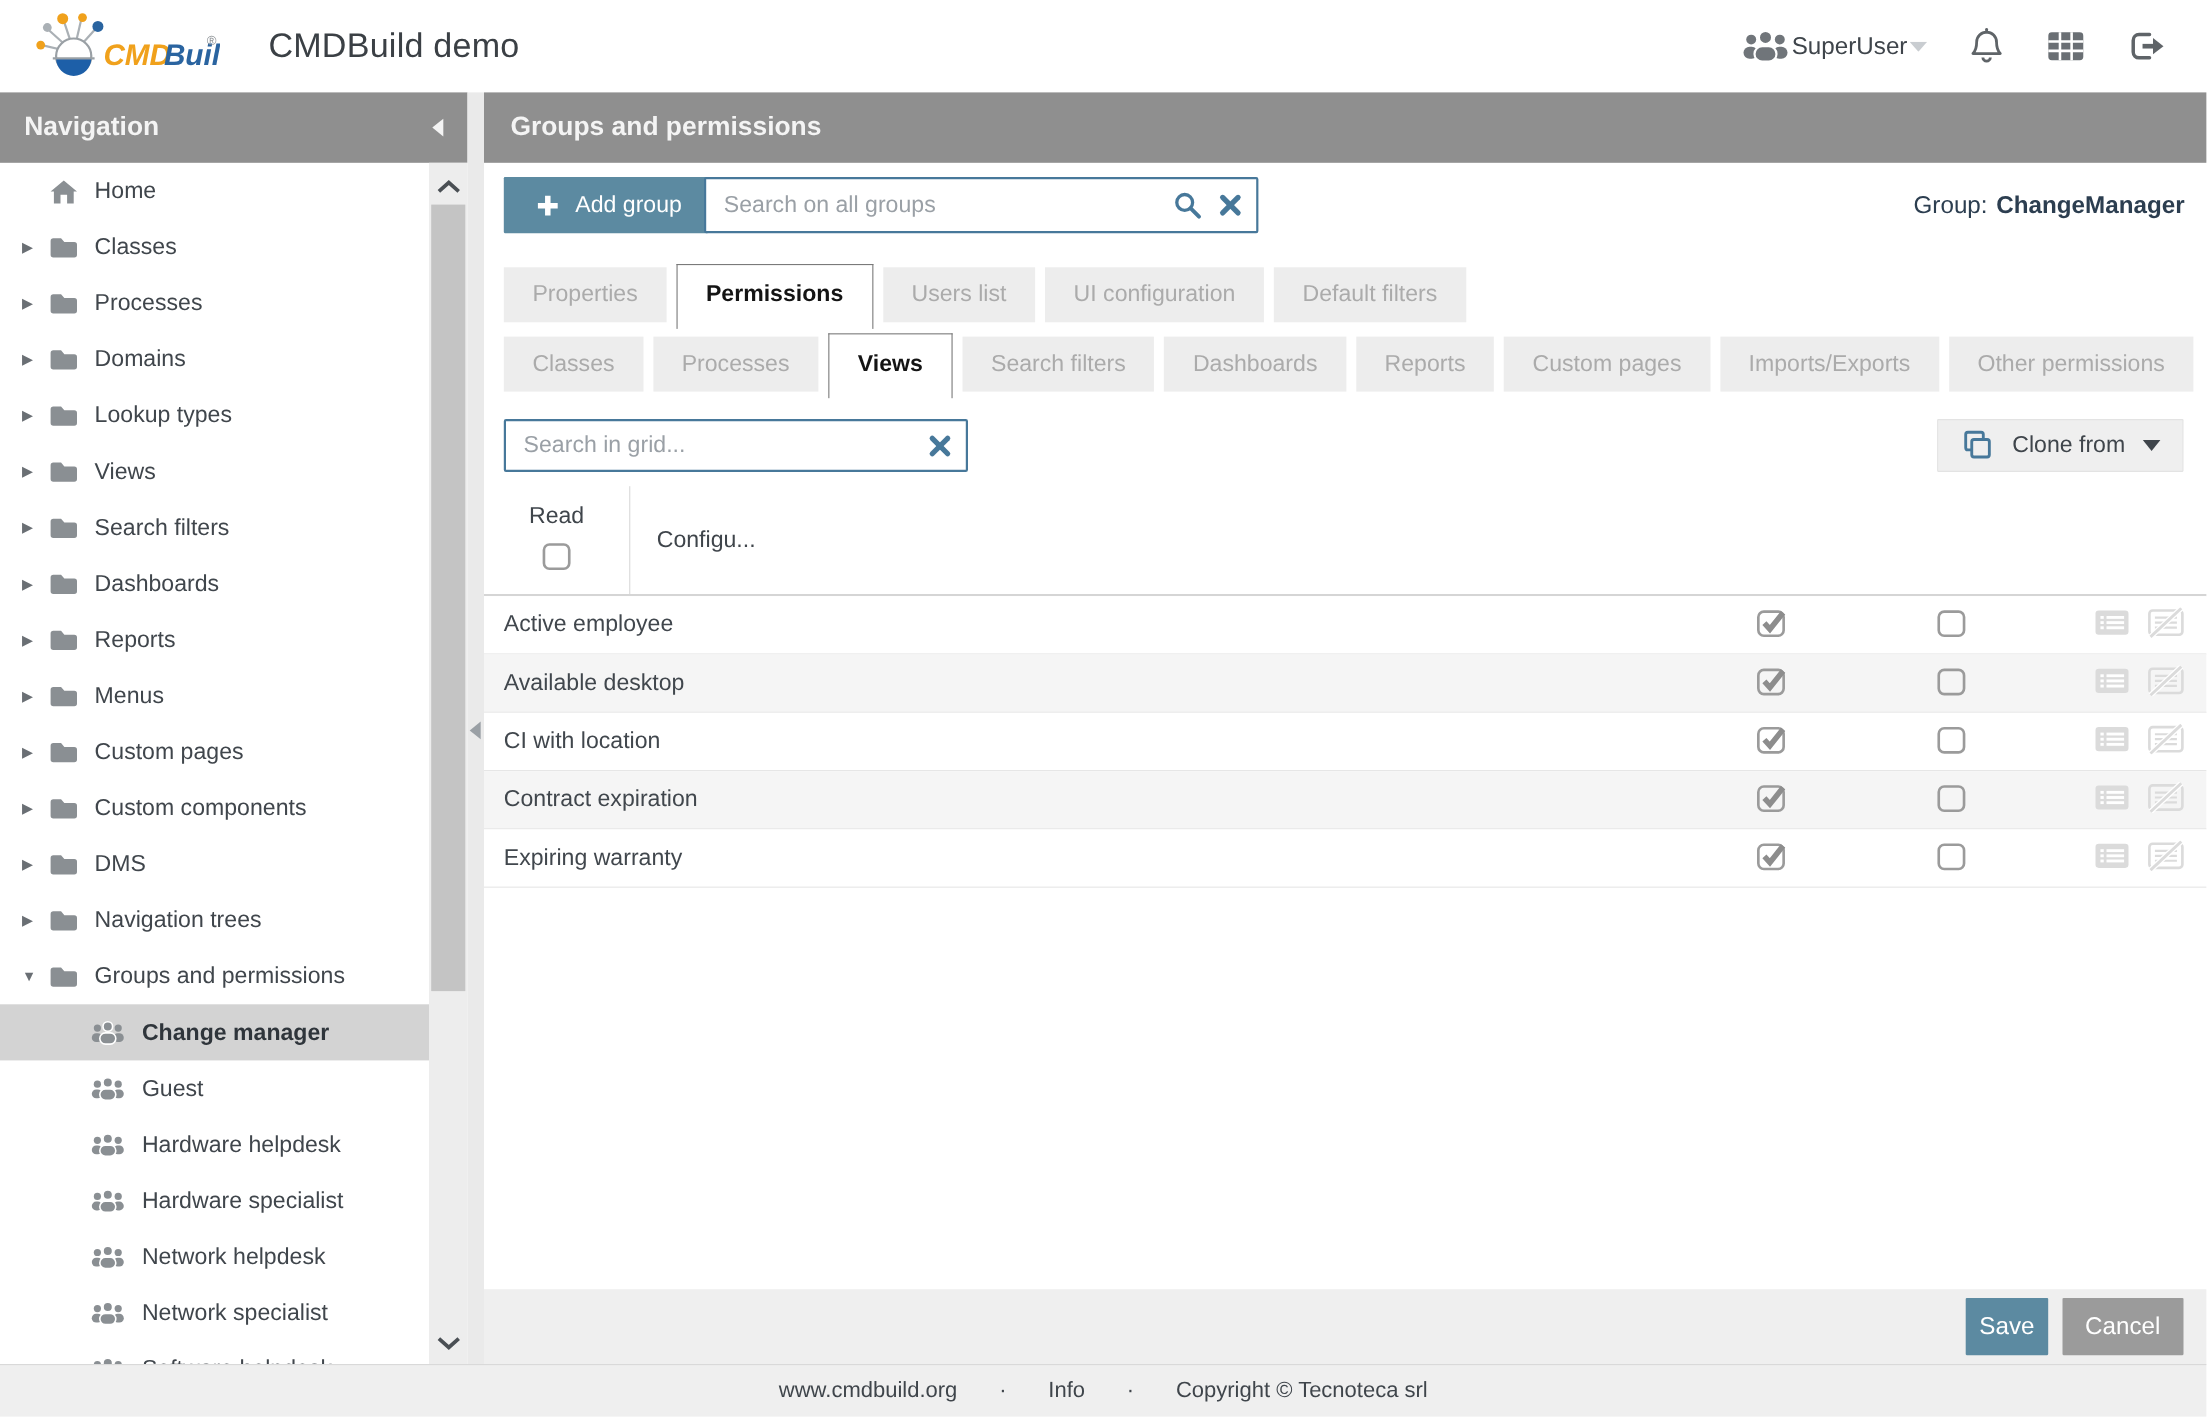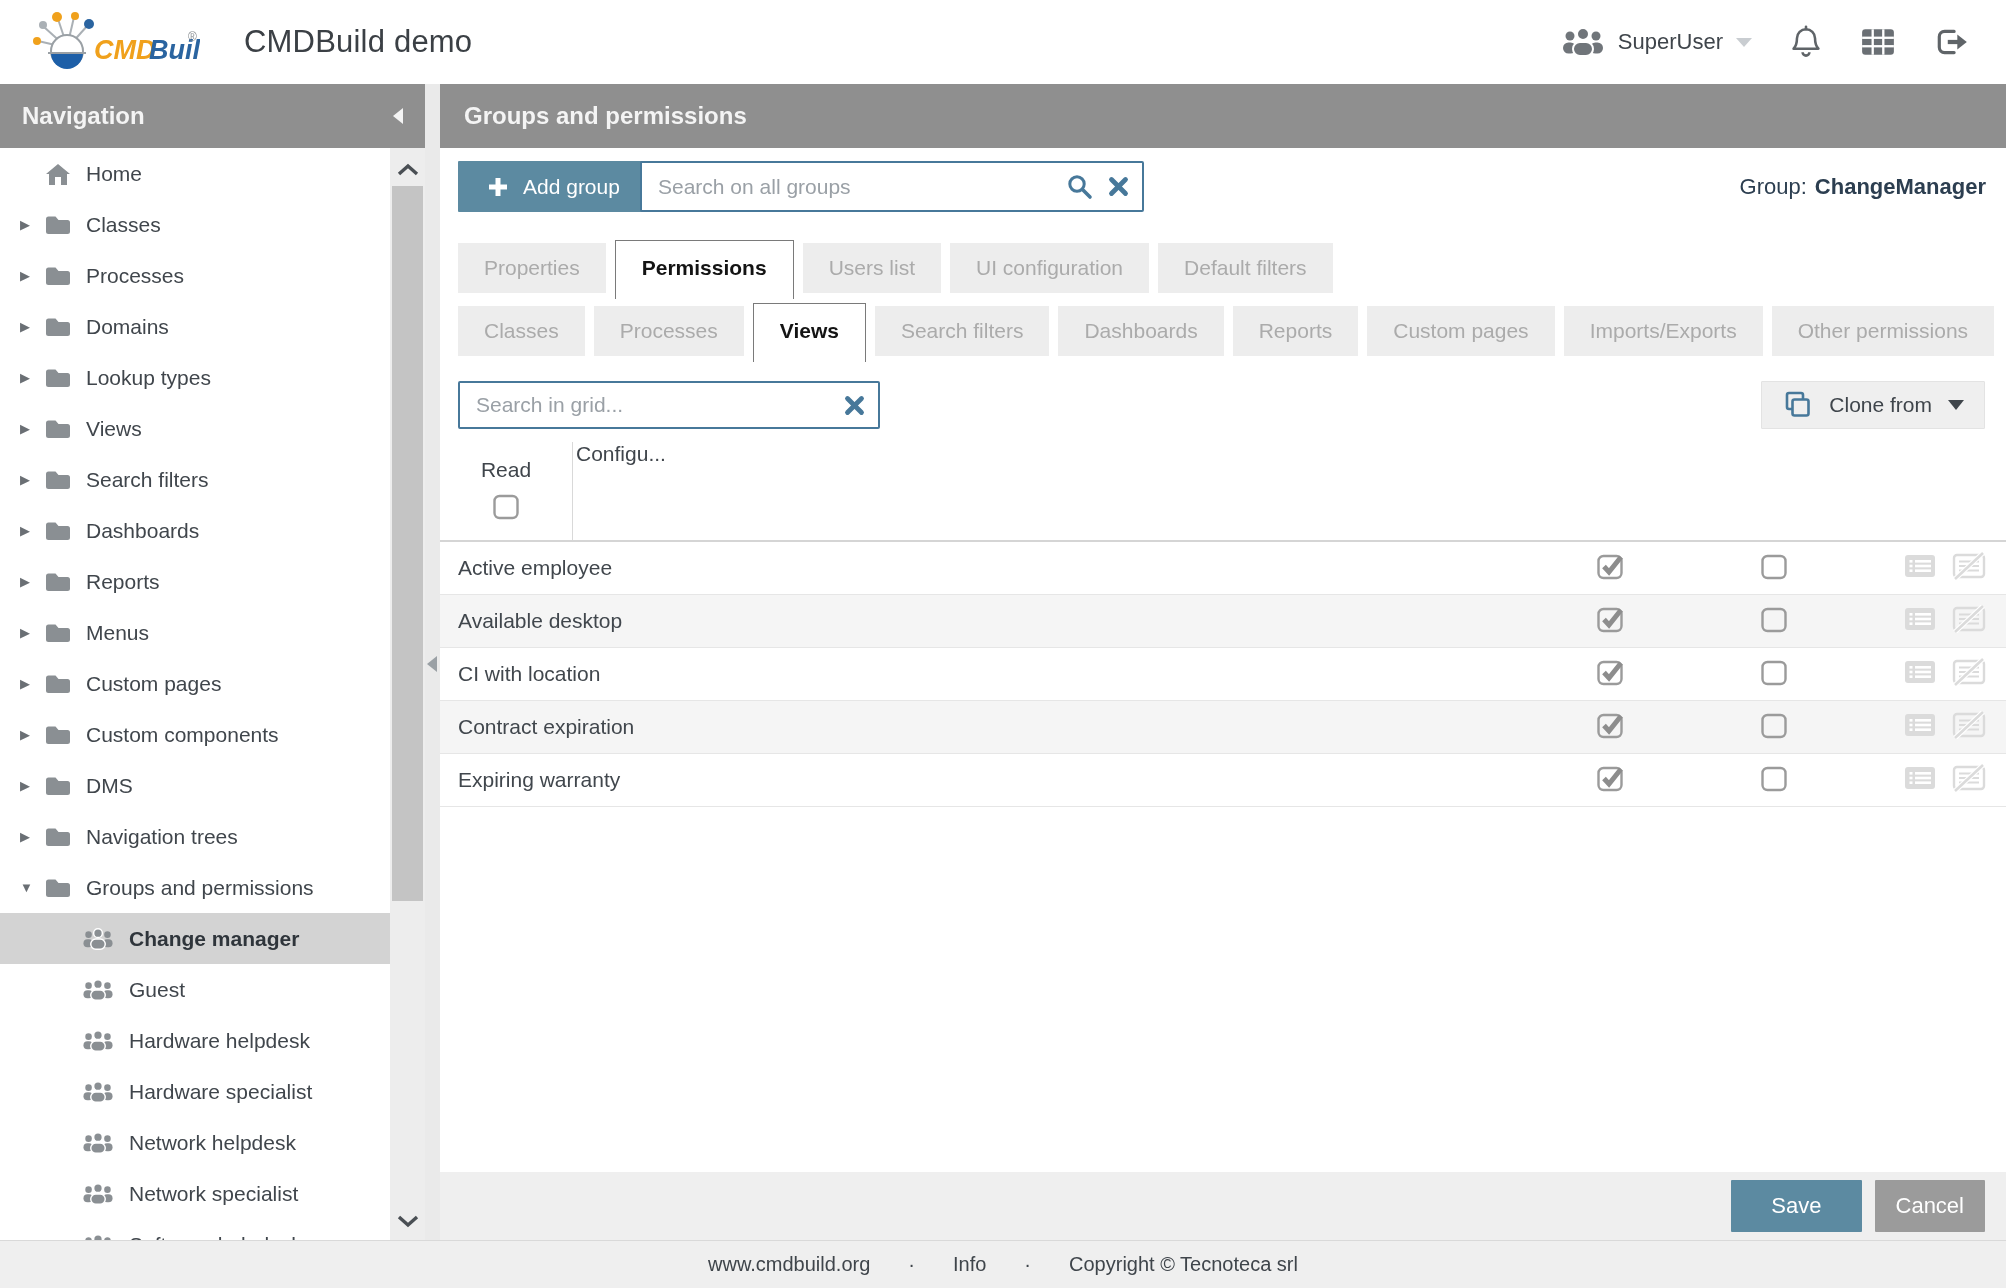--- a/index.html
+++ b/index.html
@@ -6,21 +6,21 @@
   body{
     width:2006px;height:1288px;position:relative;overflow:hidden;
     font-family:"Liberation Sans","DejaVu Sans",sans-serif;
     background:#ffffff;color:#41474d;
   }
   
   .topbar{position:absolute;left:0;top:0;width:2006px;height:84px;background:#fff;display:flex;align-items:center;}
   .logo{margin-left:28px;display:flex;align-items:center;}
   .app-title{margin-left:44px;font-size:31px;color:#3b4045;letter-spacing:.2px;}
   .topbar-right{position:absolute;right:36px;top:0;height:84px;display:flex;align-items:center;gap:38px;}
-  .userbox{display:flex;align-items:center;gap:13px;cursor:pointer;text-align:center;}
+  .userbox{display:flex;align-items:center;gap:2px;cursor:pointer;text-align:center;}
   .username{font-size:22px;color:#3f454b;}
   .icon-btn{display:flex;align-items:center;justify-content:center;cursor:pointer;}
   
   .sidebar{position:absolute;left:0;top:84px;width:425px;height:1156px;background:#fff;}
   .nav-header{height:64px;background:#8f8f8f;display:flex;align-items:center;padding:0 22px;box-sizing:border-box;}
   .nav-title{color:#f4f4f4;font-size:24px;font-weight:bold;flex:1;}
   .tri-left-white{width:0;height:0;border-top:8px solid transparent;border-bottom:8px solid transparent;border-right:10px solid #f4f4f4;cursor:pointer;}
   .tree{position:absolute;left:0;top:64px;right:35px;bottom:0;overflow:hidden;}
   .tree-item{height:51px;display:flex;align-items:center;padding-left:20px;box-sizing:border-box;font-size:21px;color:#40464c;cursor:pointer;}
   .tree-item .caret{width:24px;font-size:13px;color:#6a6f74;flex:0 0 24px;}
@@ -62,33 +62,33 @@
   .grid-search input::placeholder{color:#9aa0a6;}
   .btn-clone{position:absolute;right:21px;top:0;height:48px;background:#efefef;border:1px solid #e3e3e3;display:flex;align-items:center;gap:16px;padding:0 20px;font-size:21px;color:#3f454b;font-family:inherit;cursor:pointer;border-radius:1px;margin-left:24px;}
   .tri-down{width:0;height:0;border-left:8px solid transparent;border-right:8px solid transparent;border-top:10px solid #3f454b;}
   
   .grid{margin-top:13px;}
   .grid-head{display:flex;height:100px;border-bottom:2px solid #d5d5d5;box-sizing:border-box;}
   .col-desc{flex:1;padding-left:18px;display:flex;align-items:center;font-size:21px;color:#3f454b;cursor:pointer;}
   .sort-arrow{margin-left:12px;color:#8a8f93;font-size:24px;}
   .col-none,.col-read{width:132px;display:flex;flex-direction:column;align-items:center;justify-content:center;gap:10px;font-size:21px;color:#3f454b;box-sizing:border-box;}
   .col-none{border-left:1px solid #d9d9d9;}
-  .col-config{width:134px;border-left:1px solid #d9d9d9;display:flex;padding-left:3px;font-size:21px;color:#3f454b;box-sizing:border-box;}
+  .col-config{width:134px;border-left:1px solid #d9d9d9;display:flex;align-items:center;padding-left:24px;font-size:21px;color:#3f454b;box-sizing:border-box;}
   .grid-row{display:flex;height:53px;border-bottom:1px solid #e6e6e6;box-sizing:border-box;background:#fff;gap:32px;}
   .grid-row:nth-child(even){background:#f5f5f5;}
   .cell-desc{flex:1;padding-left:18px;display:flex;align-items:center;font-size:21px;color:#41474d;}
   .cell-none,.cell-read{width:132px;display:flex;align-items:center;justify-content:center;}
   .cell-config{width:134px;display:flex;align-items:center;gap:13px;padding-left:30px;box-sizing:border-box;}
   .cb{display:inline-block;cursor:pointer;}
   .cb .check{visibility:hidden;}
   .cb.checked .check{visibility:visible;}
   
   .action-bar{position:absolute;left:0;bottom:0;width:100%;height:68px;background:#efefef;}
   .action-bar .btns{position:absolute;right:21px;top:8px;display:flex;gap:13px;}
-  .btn-save{background:#5c8aa1;color:#fff;border:none;font-size:22px;font-family:inherit;height:52px;padding:0 40px;cursor:pointer;border-radius:1px;}
+  .btn-save{background:#5c8aa1;color:#fff;border:none;font-size:22px;font-family:inherit;height:52px;padding:0 12px;cursor:pointer;border-radius:1px;}
   .btn-cancel{background:#9b9b9b;color:#fff;border:none;font-size:22px;font-family:inherit;height:52px;padding:0 21px;cursor:pointer;border-radius:1px;}
   
   .footer{position:absolute;left:0;top:1240px;width:2006px;height:48px;background:#efefef;border-top:1px solid #d9d9d9;box-sizing:border-box;display:flex;align-items:center;justify-content:center;gap:38px;font-size:20px;color:#3f454b;}
   .footer a{color:#3f454b;text-decoration:none;cursor:pointer;}
 </style>
 </head>
 <body>
 
 <div class="topbar">
   <div class="logo">

